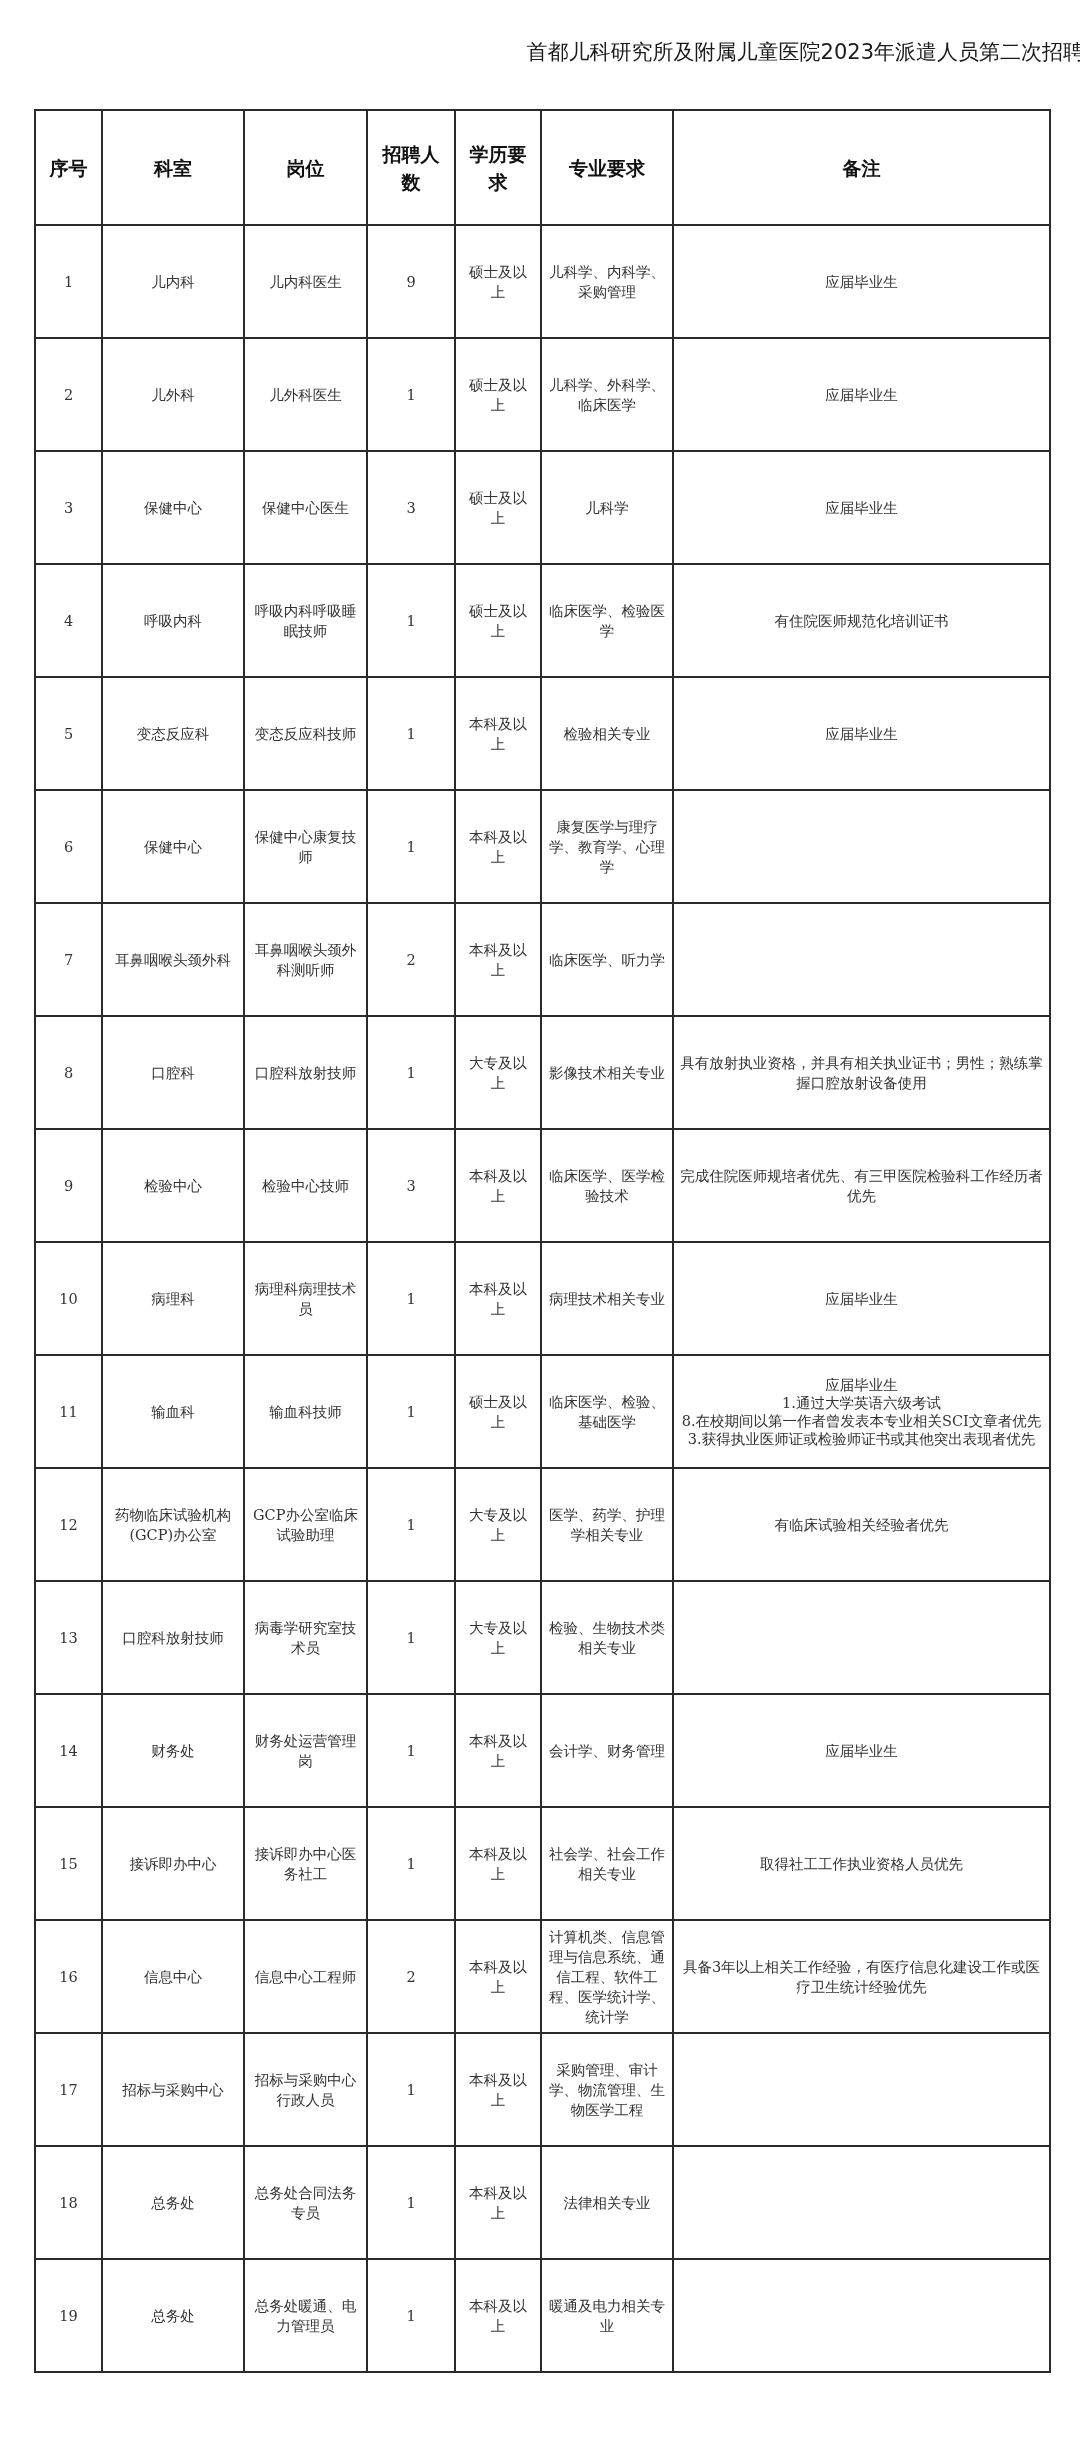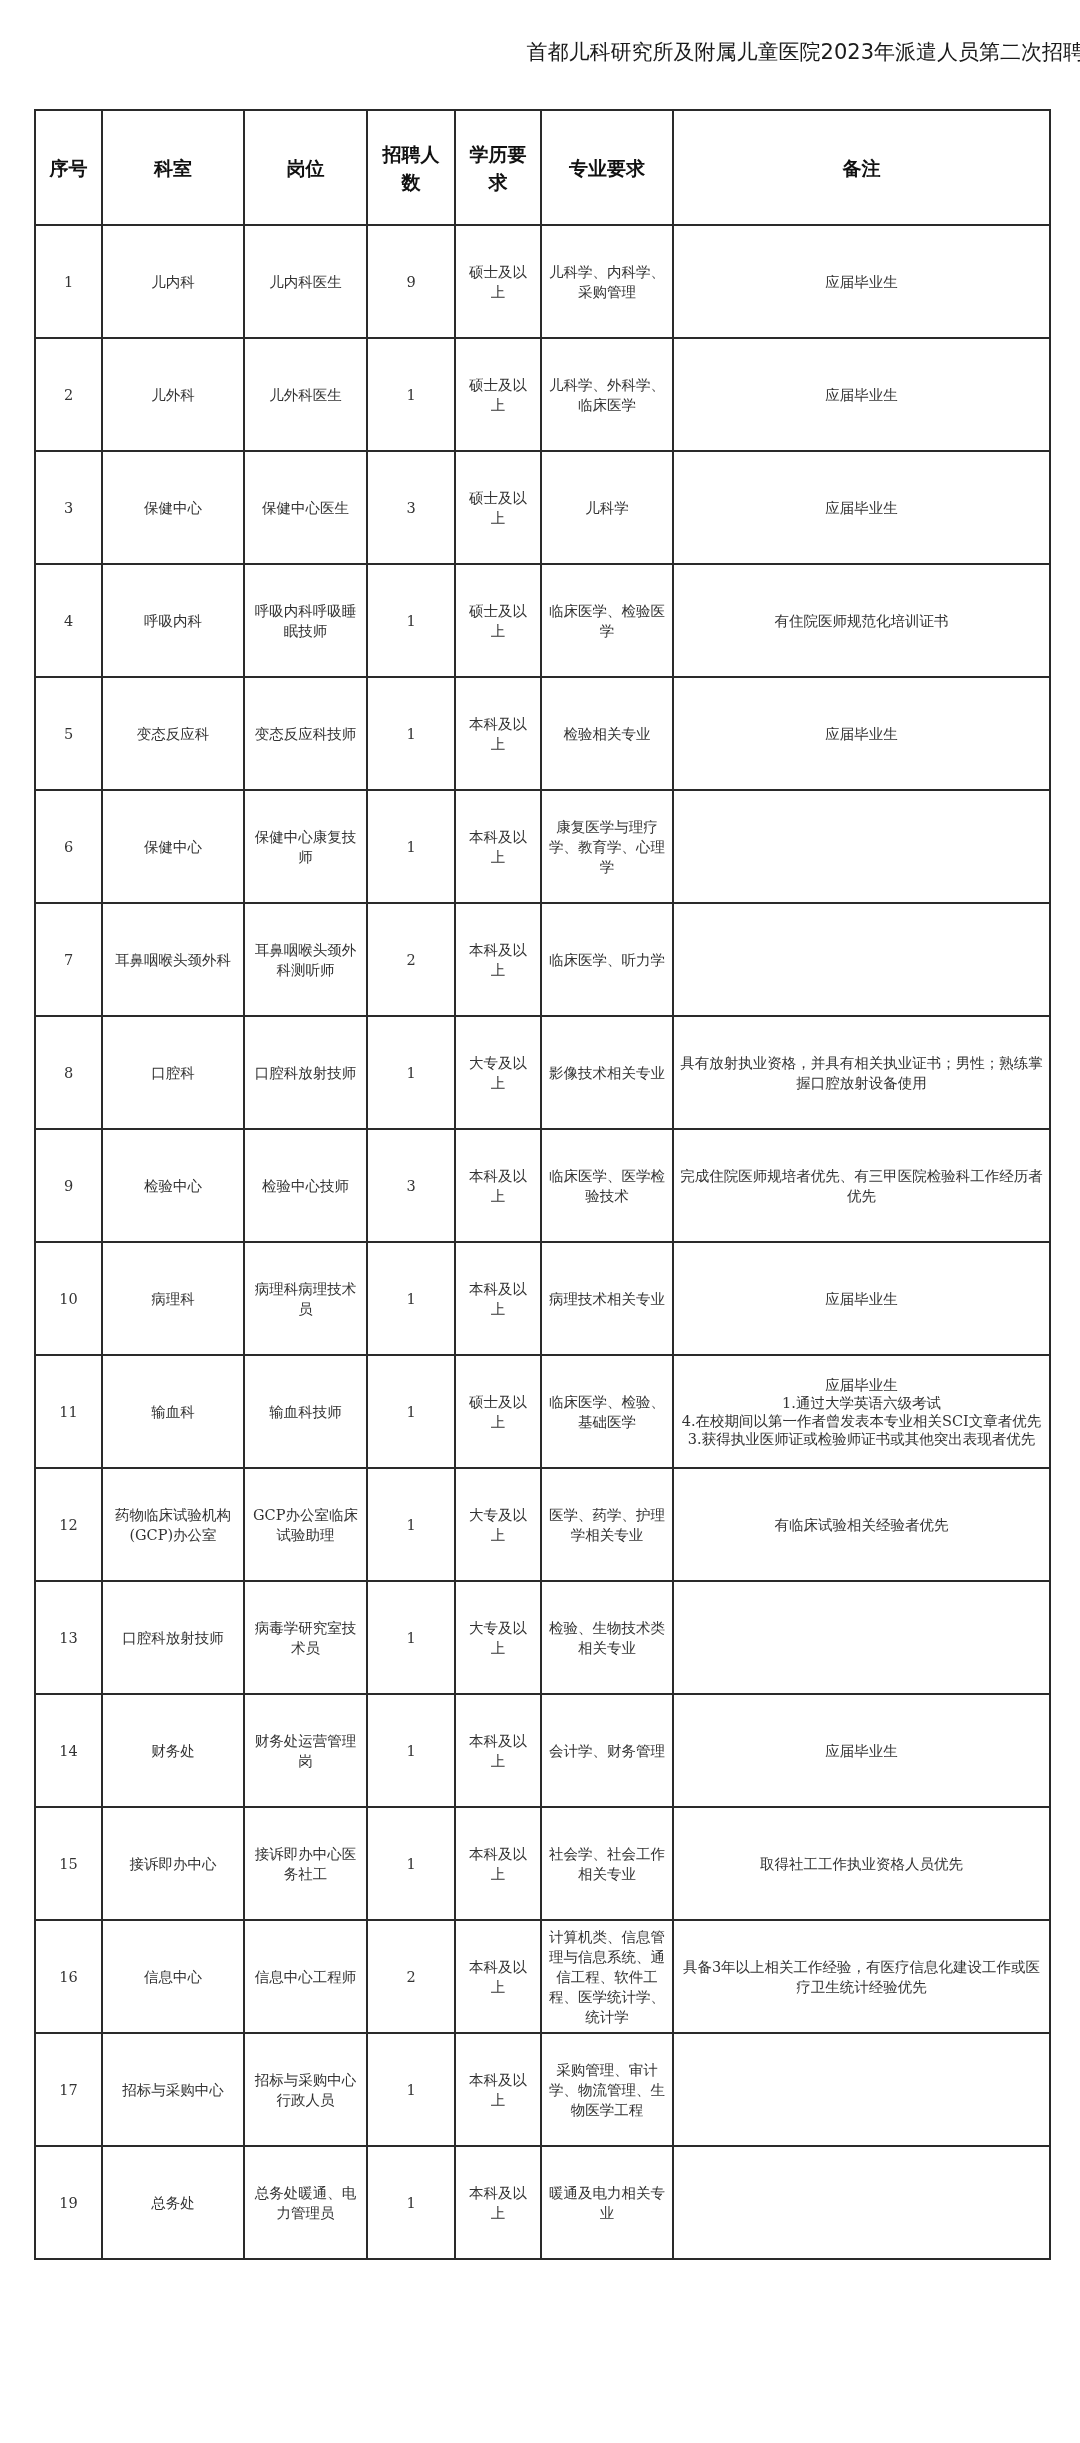--- a/index.html
+++ b/index.html
@@ -167,21 +167,21 @@
       <tr>
         <td>11</td>
         <td>输血科</td>
         <td>输血科技师</td>
         <td>1</td>
         <td class="edu">硕士及以上</td>
         <td>临床医学、检验、基础医学</td>
         <td class="note dense">
           <div>应届毕业生</div>
           <div>1.通过大学英语六级考试</div>
-          <div>4.在校期间以第一作者曾发表本专业相关SCI文章者优先</div>
+          <div>8.在校期间以第一作者曾发表本专业相关SCI文章者优先</div>
           <div>3.获得执业医师证或检验师证书或其他突出表现者优先</div>
         </td>
       </tr>
       <tr>
         <td>12</td>
         <td>药物临床试验机构(GCP)办公室</td>
         <td>GCP办公室临床试验助理</td>
         <td>1</td>
         <td class="edu">大专及以上</td>
         <td>医学、药学、护理学相关专业</td>
@@ -234,20 +234,29 @@
       <tr>
         <td>17</td>
         <td>招标与采购中心</td>
         <td>招标与采购中心行政人员</td>
         <td>1</td>
         <td class="edu">本科及以上</td>
         <td>采购管理、审计学、物流管理、生物医学工程</td>
         <td class="note"></td>
       </tr>
       <tr>
+        <td>18</td>
+        <td>总务处</td>
+        <td>总务处合同法务专员</td>
+        <td>1</td>
+        <td class="edu">本科及以上</td>
+        <td>法律相关专业</td>
+        <td class="note"></td>
+      </tr>
+      <tr>
         <td>19</td>
         <td>总务处</td>
         <td>总务处暖通、电力管理员</td>
         <td>1</td>
         <td class="edu">本科及以上</td>
         <td>暖通及电力相关专业</td>
         <td class="note"></td>
       </tr>
     </tbody>
 </table>

